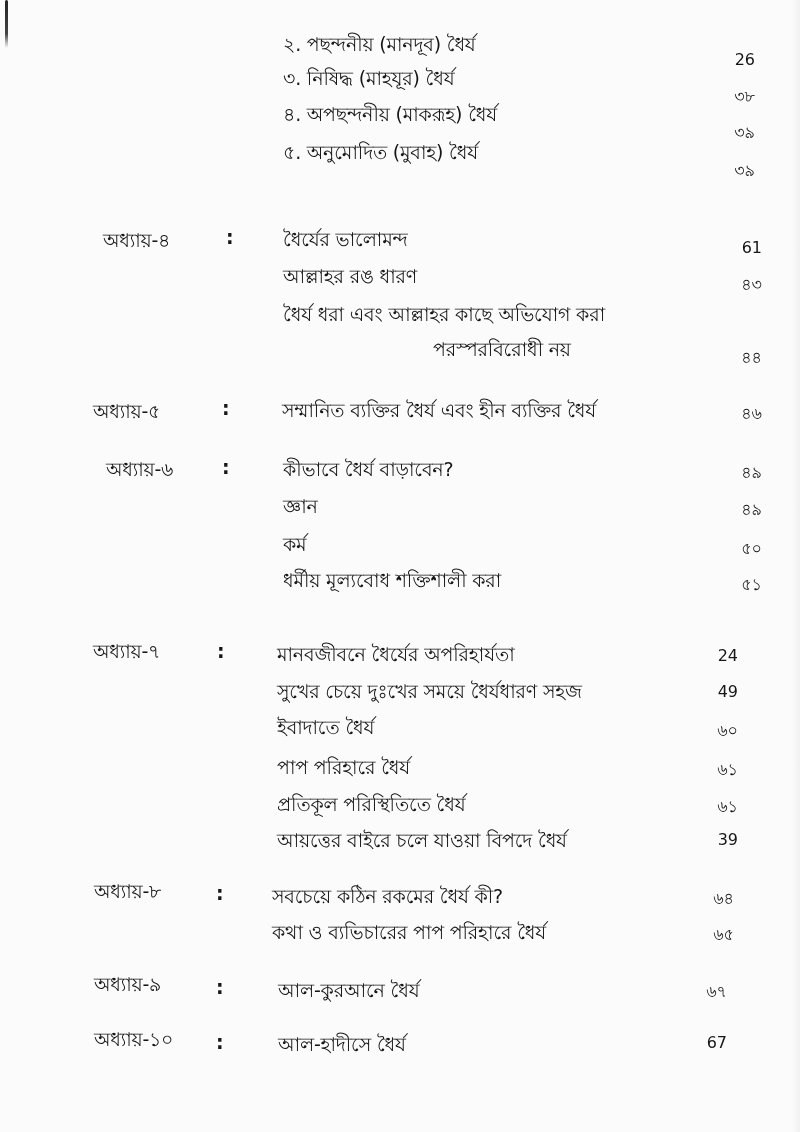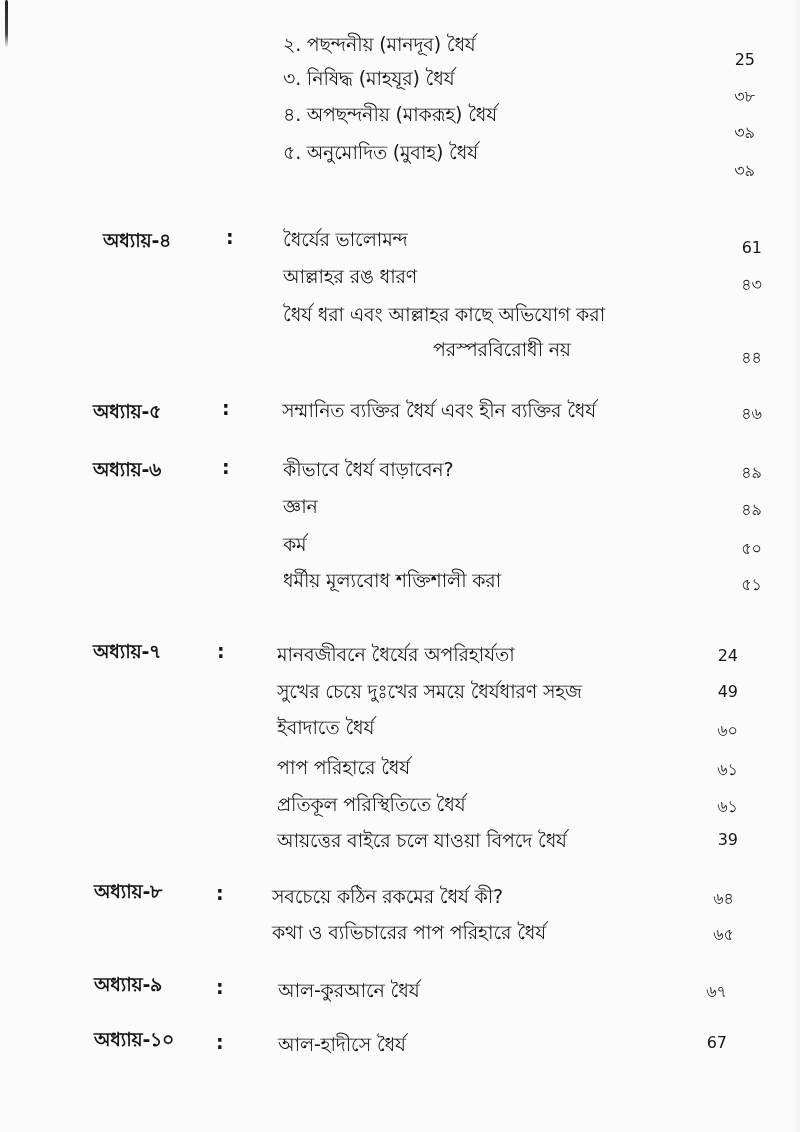--- a/index.html
+++ b/index.html
@@ -36,21 +36,21 @@
   }
   .row {
     position: absolute;
     left: 0;
     width: 800px;
     height: 30px;
   }
   .chapter {
     position: absolute;
     font-size: 19px;
-    font-weight: bold;
+    font-weight: normal;
     letter-spacing: -0.3px;
     white-space: nowrap;
   }
   .colon {
     position: absolute;
     font-size: 19px;
     font-weight: bold;
   }
   .title {
     position: absolute;
@@ -112,21 +112,21 @@
 </style>
 </head>
 <body>
 
 <div class="page">
   <div class="binding-shadow"></div>
   <div class="right-edge"></div>
 
   <div class="row" style="top:30px">
     <span class="title" style="left:283px;top:0">২. পছন্দনীয় (মানদূব) ধৈর্য</span>
-    <span class="pg" style="right:45px;top:20px">25</span>
+    <span class="pg" style="right:45px;top:20px">26</span>
   </div>
   <div class="row" style="top:64px">
     <span class="title" style="left:283px;top:0">৩. নিষিদ্ধ (মাহযূর) ধৈর্য</span>
     <span class="pg" style="right:45px;top:20px">৩৮</span>
   </div>
   <div class="row" style="top:100px">
     <span class="title" style="left:283px;top:0">৪. অপছন্দনীয় (মাকরূহ) ধৈর্য</span>
     <span class="pg" style="right:45px;top:20px">৩৯</span>
   </div>
   <div class="row" style="top:138px">
@@ -147,21 +147,21 @@
   </div>
 
   <div>
     <span class="chapter" style="left:93px;top:397px">অধ্যায়-৫</span>
     <span class="colon" style="left:222px;top:397px">:</span>
     <span class="title" style="left:282px;top:396px">সম্মানিত ব্যক্তির ধৈর্য এবং হীন ব্যক্তির ধৈর্য</span>
     <span class="pg" style="right:38px;top:401px">৪৬</span>
   </div>
 
   <div>
-    <span class="chapter" style="left:93px;top:455px">অধ্যায়-৬</span>
+    <span class="chapter" style="left:106px;top:455px">অধ্যায়-৬</span>
     <span class="colon" style="left:222px;top:456px">:</span>
     <span class="title" style="left:283px;top:455px">কীভাবে ধৈর্য বাড়াবেন?</span>
     <span class="pg" style="right:38px;top:460px">৪৯</span>
     <span class="title" style="left:283px;top:492px">জ্ঞান</span>
     <span class="pg" style="right:38px;top:497px">৪৯</span>
     <span class="title" style="left:283px;top:530px">কর্ম</span>
     <span class="pg" style="right:38px;top:536px">৫০</span>
     <span class="title" style="left:283px;top:566px">ধর্মীয় মূল্যবোধ শক্তিশালী করা</span>
     <span class="pg" style="right:38px;top:572px">৫১</span>
   </div>

